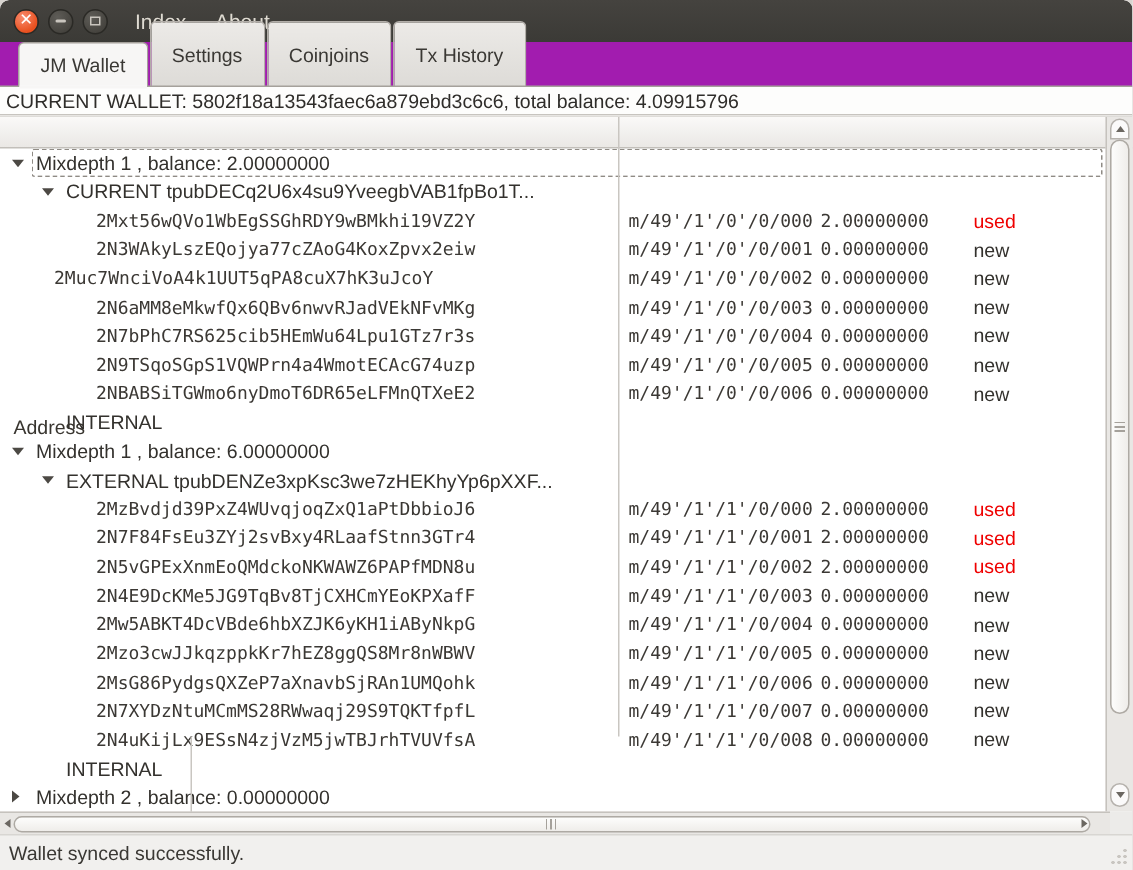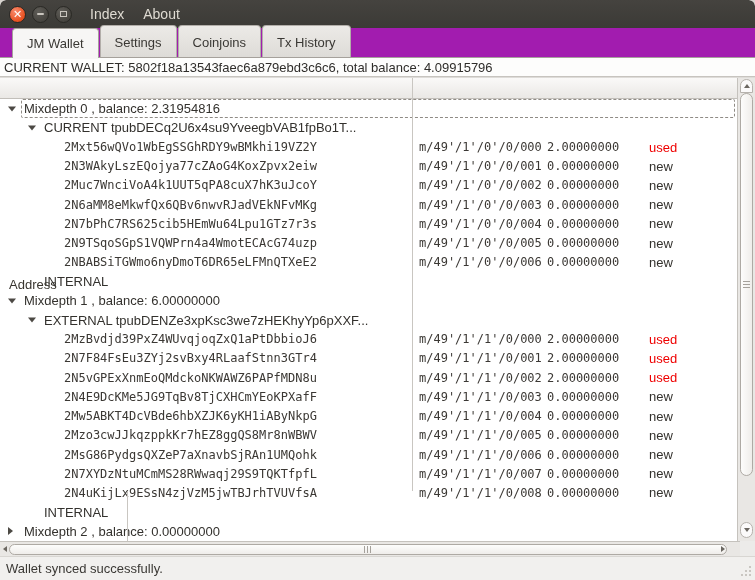--- a/index.html
+++ b/index.html
@@ -13,21 +13,21 @@
   .winbtn.close{background:radial-gradient(circle at 35% 30%,#f98b6e,#e8501f 70%);border:1px solid #2a2925;}
   .winbtn.close .x{color:#fff;font-size:11px;line-height:11px;font-weight:bold;transform:translateY(-0.5px);}
   .winbtn.gray{background:radial-gradient(circle at 35% 30%,#5e5c57,#45433e 75%);border:1px solid #2a2925;}
   .winbtn .dash{width:7px;height:2px;background:#c9c5be;border-radius:1px;}
   .winbtn .sq{width:7px;height:6px;border:1.5px solid #c9c5be;}
   .menubar{display:flex;gap:19px;margin-left:12px;}
   .menu-item{color:#dfdbd2;font-size:14px;cursor:default;}
 
   
   .tabbar{height:30px;flex:0 0 30px;background:#a21caf;display:flex;align-items:flex-end;padding-left:12px;position:relative;}
-  .tab{height:33px;padding:0 14px;display:flex;align-items:center;font-size:13px;color:#3a3834;border:1px solid #b2aea9;border-bottom:none;border-radius:4px 4px 0 0;background:linear-gradient(#eceae7,#dddbd7);margin-right:1px;position:relative;}
+  .tab{height:44px;padding:0 14px;display:flex;align-items:center;font-size:13px;color:#3a3834;border:1px solid #b2aea9;border-bottom:none;border-radius:4px 4px 0 0;background:linear-gradient(#eceae7,#dddbd7);margin-right:1px;position:relative;}
   .tab.active{background:#f7f6f5;border-color:#a5a19b;height:30px;z-index:3;box-shadow:0 -1px 0 rgba(255,255,255,.6) inset;}
   .tabbar::after{content:'';position:absolute;left:0;right:0;bottom:0;height:1px;background:#a5a19b;z-index:1;}
   .tab.active::after{content:'';position:absolute;left:0;right:0;bottom:-1px;height:2px;background:#f7f6f5;z-index:2;}
 
   
   .banner{height:19px;flex:0 0 19px;background:#fdfdfc;border-bottom:1px solid #c7c4bf;display:flex;align-items:center;padding:0 4px;font-size:13px;color:#2f2d2a;white-space:nowrap;}
 
   
   .tree{flex:1 1 auto;position:relative;background:#fff;border-top:1px solid #dedcd8;overflow:hidden;}
   .tree-header{height:21px;display:flex;background:linear-gradient(#faf9f8,#eae8e5);border-bottom:1px solid #c2bfba;position:relative;z-index:2;flex-direction:column;}
@@ -116,21 +116,21 @@
       <div class="th w-addr">Address</div>
       <div class="th w-idx">Index</div>
       <div class="th w-bal">Balance</div>
       <div class="th w-use">Used/New</div>
     </div>
 
     <div class="tree-body" id="tree-body">
         <div class="row focused">
           <div class="c-addr">
             <span class="exp down" style="left: 8px;"></span>
-            <span class="lbl" style="padding-left: 24px;">Mixdepth 0 , balance: 2.31954816</span>
+            <span class="lbl" style="padding-left: 24px;">Mixdepth 1 , balance: 2.00000000</span>
           </div>
           <div class="c-idx mono"></div>
           <div class="c-bal mono"></div>
           <div class="c-use st-new"></div>
         </div>
         <div class="row">
           <div class="c-addr">
             <span class="exp down" style="left: 28px;"></span>
             <span class="lbl" style="padding-left: 44px;">CURRENT tpubDECq2U6x4su9YveegbVAB1fpBo1T...</span>
           </div>
@@ -149,21 +149,21 @@
         <div class="row">
           <div class="c-addr">
             <span class="lbl mono" style="padding-left: 64px;">2N3WAkyLszEQojya77cZAoG4KoxZpvx2eiw</span>
           </div>
           <div class="c-idx mono">m/49'/1'/0'/0/001</div>
           <div class="c-bal mono">0.00000000</div>
           <div class="c-use st-new">new</div>
         </div>
         <div class="row">
           <div class="c-addr">
-            <span class="lbl mono" style="padding-left: 64px;">2Muc7WnciVoA4k1UUT5qPA8cuX7hK3uJcoY</span>
+            <span class="lbl mono" style="padding-left: 36px;">2Muc7WnciVoA4k1UUT5qPA8cuX7hK3uJcoY</span>
           </div>
           <div class="c-idx mono">m/49'/1'/0'/0/002</div>
           <div class="c-bal mono">0.00000000</div>
           <div class="c-use st-new">new</div>
         </div>
         <div class="row">
           <div class="c-addr">
             <span class="lbl mono" style="padding-left: 64px;">2N6aMM8eMkwfQx6QBv6nwvRJadVEkNFvMKg</span>
           </div>
           <div class="c-idx mono">m/49'/1'/0'/0/003</div>

